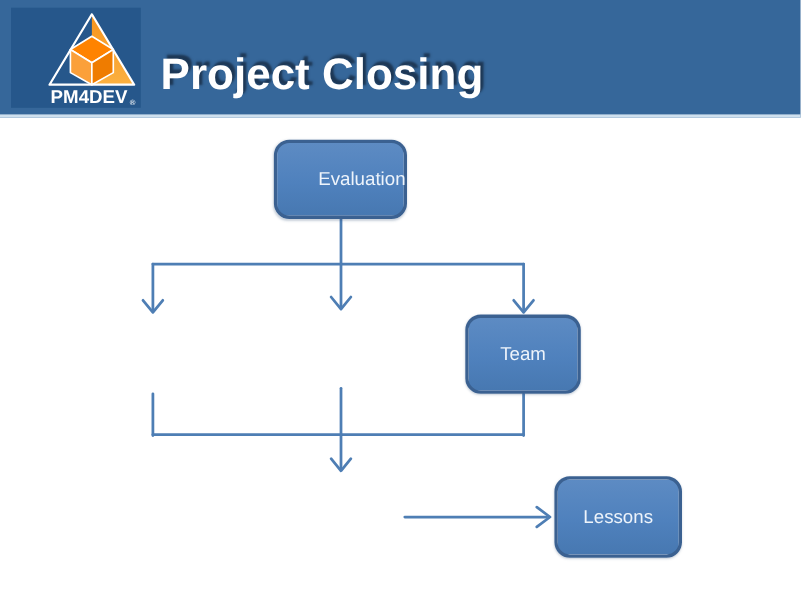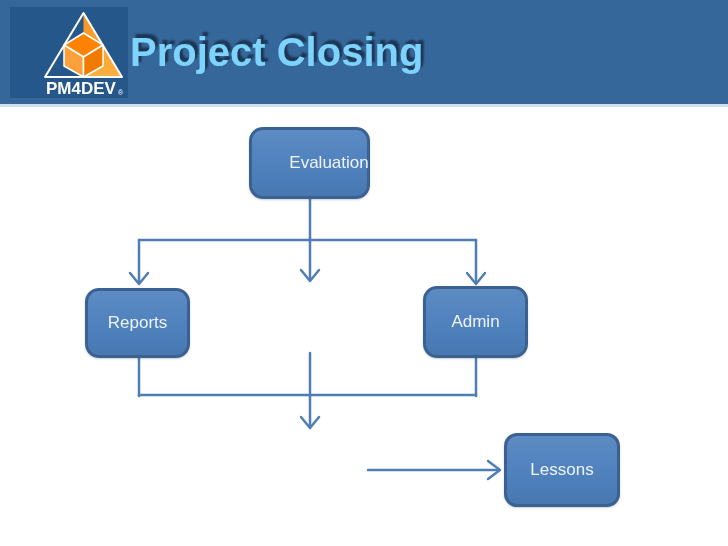--- a/index.html
+++ b/index.html
@@ -18,22 +18,22 @@
     box-sizing:content-box;
   }
   .logo{
     position:absolute;left:10px;top:7px;width:89px;height:91px;
     background:#26578b;
     padding-left:29px;
   }
   .logo svg{display:block;}
   .title{
     position:absolute;left:130px;top:0;height:104px;
-    margin:0;display:flex;align-items:center;
-    font-size:40px;font-weight:bold;color:#7dd3fc;
+    margin:16px;display:flex;align-items:center;
+    font-size:40px;font-weight:bold;color:#ffffff;
     letter-spacing:0px;
     text-shadow:3px -4px 2px rgba(23,42,66,0.8);
   }
   
   .diagram{position:absolute;left:0;top:107px;width:728px;height:439px;}
   .connectors{position:absolute;left:0;top:0;}
   .node{
     position:absolute;
     display:flex;align-items:center;justify-content:center;
     text-align:center;
@@ -46,21 +46,21 @@
     white-space:pre-line;
     box-sizing:border-box;
     box-shadow:0 1px 2px rgba(40,70,110,0.25);
   }
   
   .n-evaluation{left:249px;top:20px;width:121px;height:72px;padding-left:39px;}
   .n-reports   {left:85px; top:181px;width:105px;height:70px;}
   .n-contracts {left:228px;top:178px;width:162px;height:68px;}
   .n-team      {left:423px;top:179px;width:105px;height:72px;}
   .n-admin     {left:250px;top:326px;width:118px;height:74px;}
-  .n-lessons   {left:504px;top:326px;width:116px;height:74px;border-radius:13px;}
+  .n-lessons   {left:504px;top:326px;width:116px;height:74px;}
 </style>
 </head>
 <body>
 
 <div class="slide">
 
   <div class="header">
 
     <div class="logo">
       <svg width="89" height="91" viewBox="0 0 89 91">
@@ -108,18 +108,17 @@
       <path d="M139,288 L476,288"></path>
 
       <path d="M310,246 L310,319"></path>
       <polyline points="301,310 310,321 319,310"></polyline>
 
       <path d="M368,363 L497,363"></path>
       <polyline points="488,354 500,363 488,372"></polyline>
     </svg>
 
     <div class="node n-evaluation">Evaluation</div>
-    <div class="node n-reports">Reports</div>
-    <div class="node n-team">Admin</div>
+    <div class="node n-team">Team</div>
     <div class="node n-lessons">Lessons</div>
   </div>
 
 </div>
 
 </body></html>

